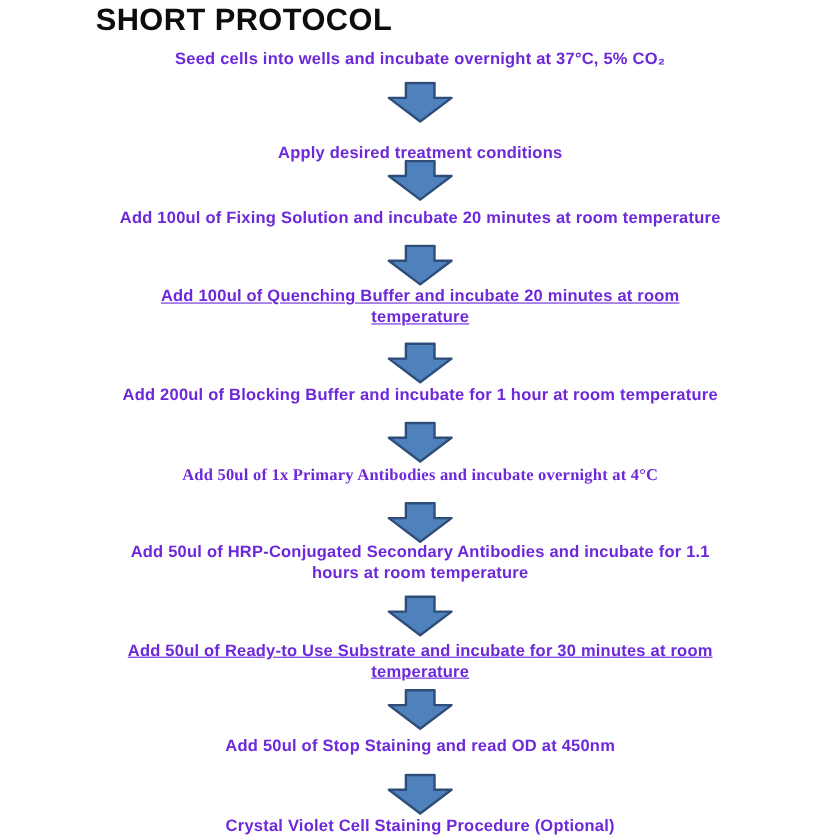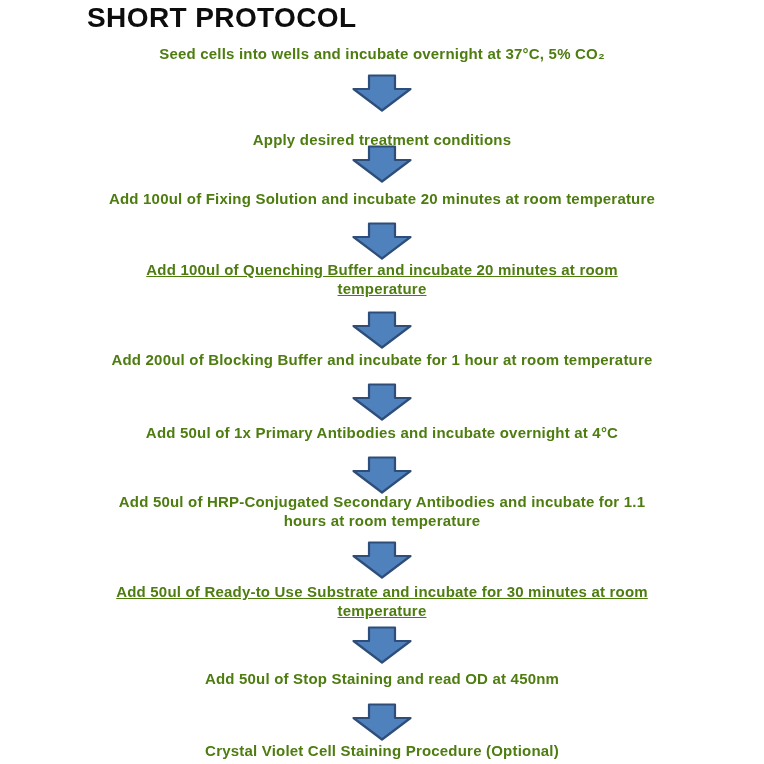--- a/index.html
+++ b/index.html
@@ -26,21 +26,21 @@
     white-space: nowrap;
   }
   .step {
     position: absolute;
     left: 50%;
     transform: translateX(-50%);
     width: 736px;
     text-align: center;
     font-size: 15px;
     font-weight: bold;
-    color: #4d7c0f;
+    color: #6d28d9;
     line-height: 19px;
     white-space: pre-line;
     letter-spacing: 0.2px;
   }
   .arrow {
     position: absolute;
     left: 50%;
     transform: translateX(-50%);
     width: 62px;
     height: 38px;
@@ -51,21 +51,21 @@
   .s0 { top: 44px; }
   .a0 { top: 74px; }
   .s1 { top: 118px; margin-top: 12px; }
   .a1 { top: 145px; }
   .s2 { top: 189px; }
   .a2 { top: 222px; }
   .s3 { top: 260px; text-decoration: underline; }
   .a3 { top: 311px; }
   .s4 { top: 350px; }
   .a4 { top: 383px; }
-  .s5 { top: 423px; }
+  .s5 { top: 423px; font-family: Liberation Serif, serif; }
   .a5 { top: 456px; }
   .s6 { top: 492px; }
   .a6 { top: 541px; }
   .s7 { top: 582px; text-decoration: underline; }
   .a7 { top: 626px; }
   .s8 { top: 669px; }
   .a8 { top: 703px; }
   .s9 { top: 741px; }
 </style>
 </head>

